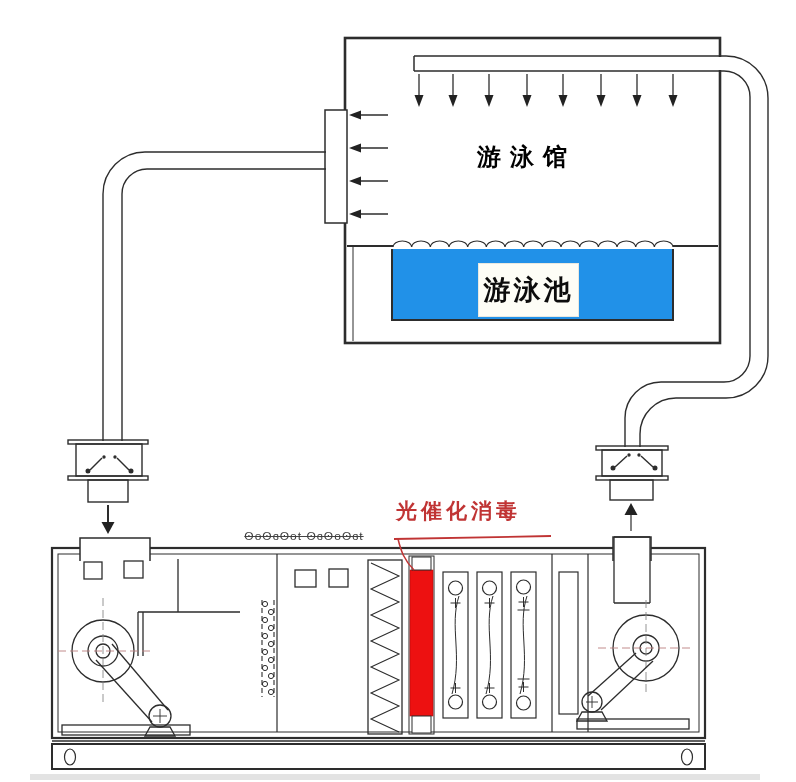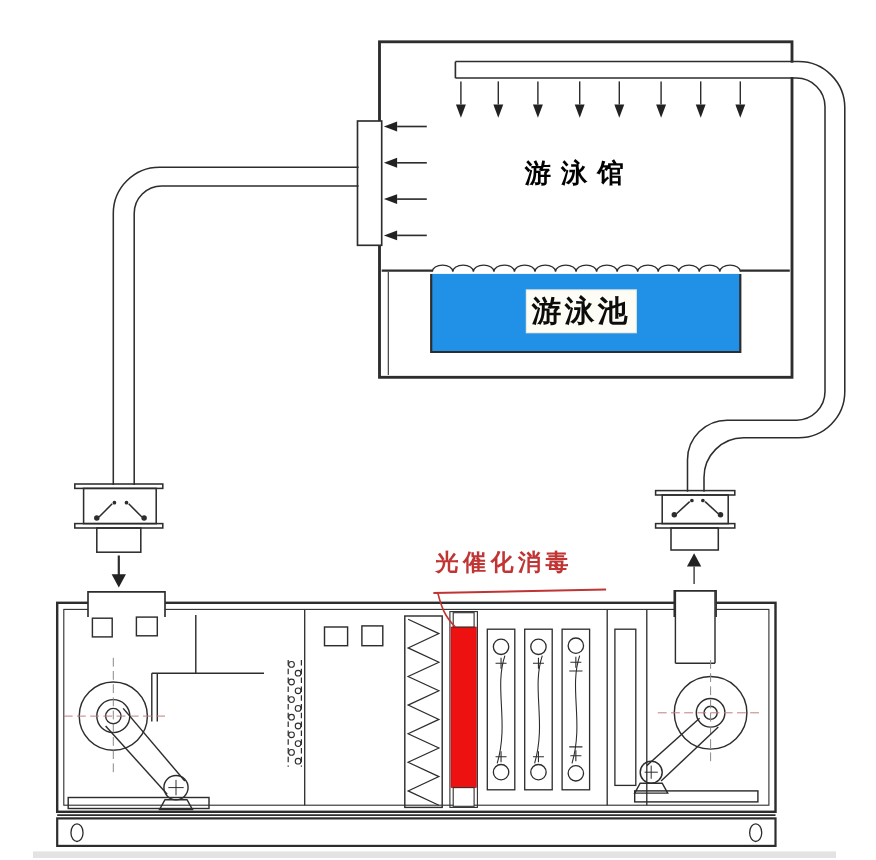--- a/index.html
+++ b/index.html
@@ -7,21 +7,21 @@
     position:relative;width:796px;height:782px;background:#ffffff;overflow:hidden;
     font-family:"Liberation Sans","DejaVu Sans",sans-serif;
   }
   #stage svg{position:absolute;left:0;top:0;}
   .lbl{position:absolute;white-space:nowrap;}
   .hall-label{
     left:477px;top:141px;font-family:"DejaVu Serif","Liberation Serif",serif;
     font-size:24px;font-weight:700;color:#000000;letter-spacing:9px;
   }
   .pool-label-box{
-    left:479px;top:264px;width:99px;height:38px;background:#fdfdf6;
+    left:479px;top:264px;width:99px;height:52px;background:#fdfdf6;
     display:flex;align-items:center;justify-content:center;
     box-shadow:0 0 0 1px #e8e8e0;
   }
   .pool-label-text{
     font-family:"DejaVu Sans","Liberation Sans",sans-serif;
     font-size:27px;font-weight:700;color:#0c0c0c;letter-spacing:3px;
   }
   .photo-label{
     left:396px;top:497px;font-family:Liberation Serif, serif;
     font-size:21px;font-weight:700;color:#c03434;letter-spacing:4px;
@@ -270,13 +270,14 @@
 
     <rect x="30" y="774" width="730" height="6" fill="#d9d9d9" opacity="0.75" stroke="none"></rect>
   </g>
 </svg>
 
 <div class="lbl hall-label">游泳馆</div>
 <div class="lbl pool-label-box">
   <span class="pool-label-text">游泳池</span>
 </div>
 <div class="lbl photo-label">光催化消毒</div>
+<div class="lbl top-annotation">ʘɵʘɞʘɵt ʘɞʘɵʘɞt</div>
 </div>
 
 </body></html>

